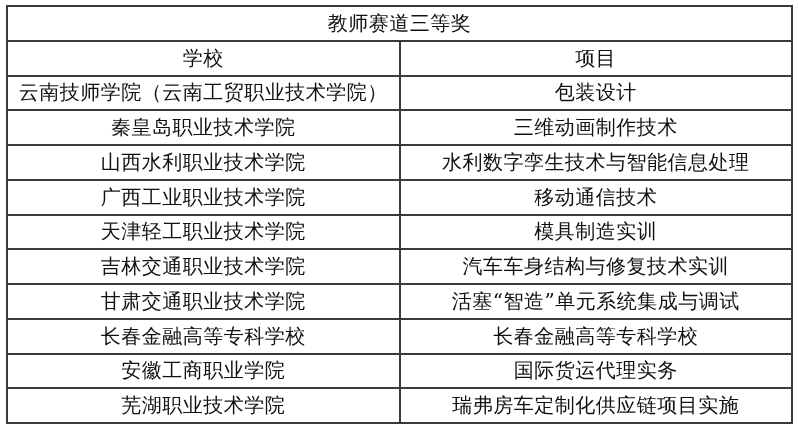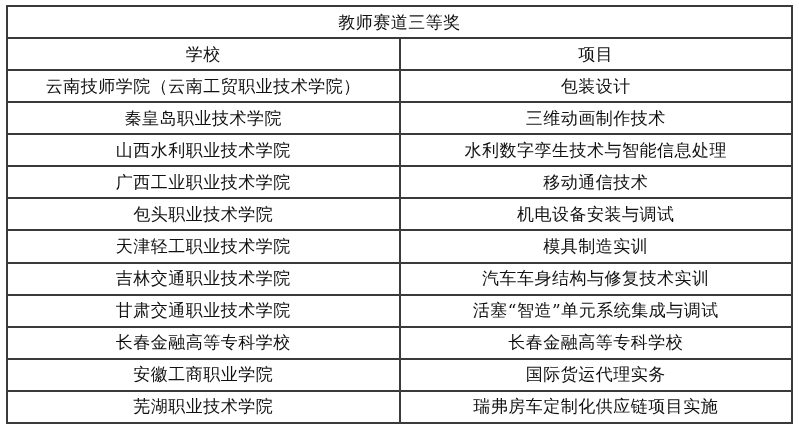--- a/index.html
+++ b/index.html
@@ -21,21 +21,21 @@
   table.award-table {
     border-collapse: collapse;
     table-layout: fixed;
     width: 787px;
     height: 419px;
   }
   table.award-table td {
     border: 2px solid #3a3a3a;
     text-align: center;
     vertical-align: middle;
-    font-size: 17px;
+    font-size: 20px;
     color: #111111;
     padding: 2px 4px;
     height: 25px;
     letter-spacing: 0.5px;
     white-space: nowrap;
     overflow: hidden;
   }
   td.title-cell {
     font-size: 17px;
   }
@@ -69,24 +69,20 @@
       </tr>
       <tr>
         <td>山西水利职业技术学院</td>
         <td>水利数字孪生技术与智能信息处理</td>
       </tr>
       <tr>
         <td>广西工业职业技术学院</td>
         <td>移动通信技术</td>
       </tr>
       <tr>
-        <td>包头职业技术学院</td>
-        <td>机电设备安装与调试</td>
-      </tr>
-      <tr>
         <td>天津轻工职业技术学院</td>
         <td>模具制造实训</td>
       </tr>
       <tr>
         <td>吉林交通职业技术学院</td>
         <td>汽车车身结构与修复技术实训</td>
       </tr>
       <tr>
         <td>甘肃交通职业技术学院</td>
         <td>活塞“智造”单元系统集成与调试</td>

